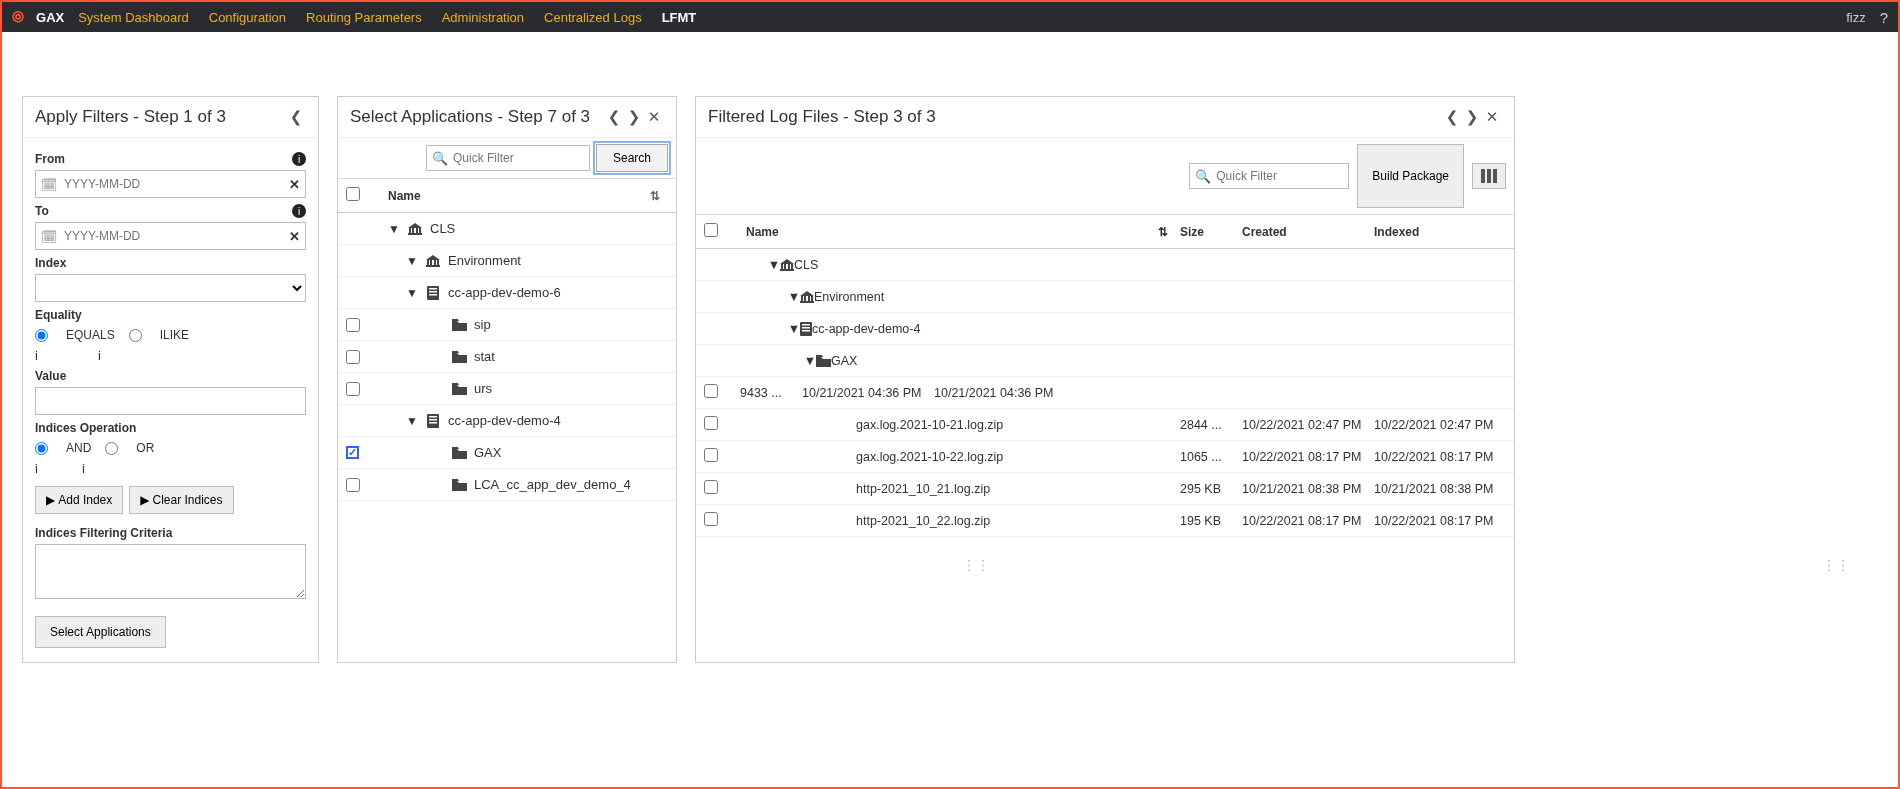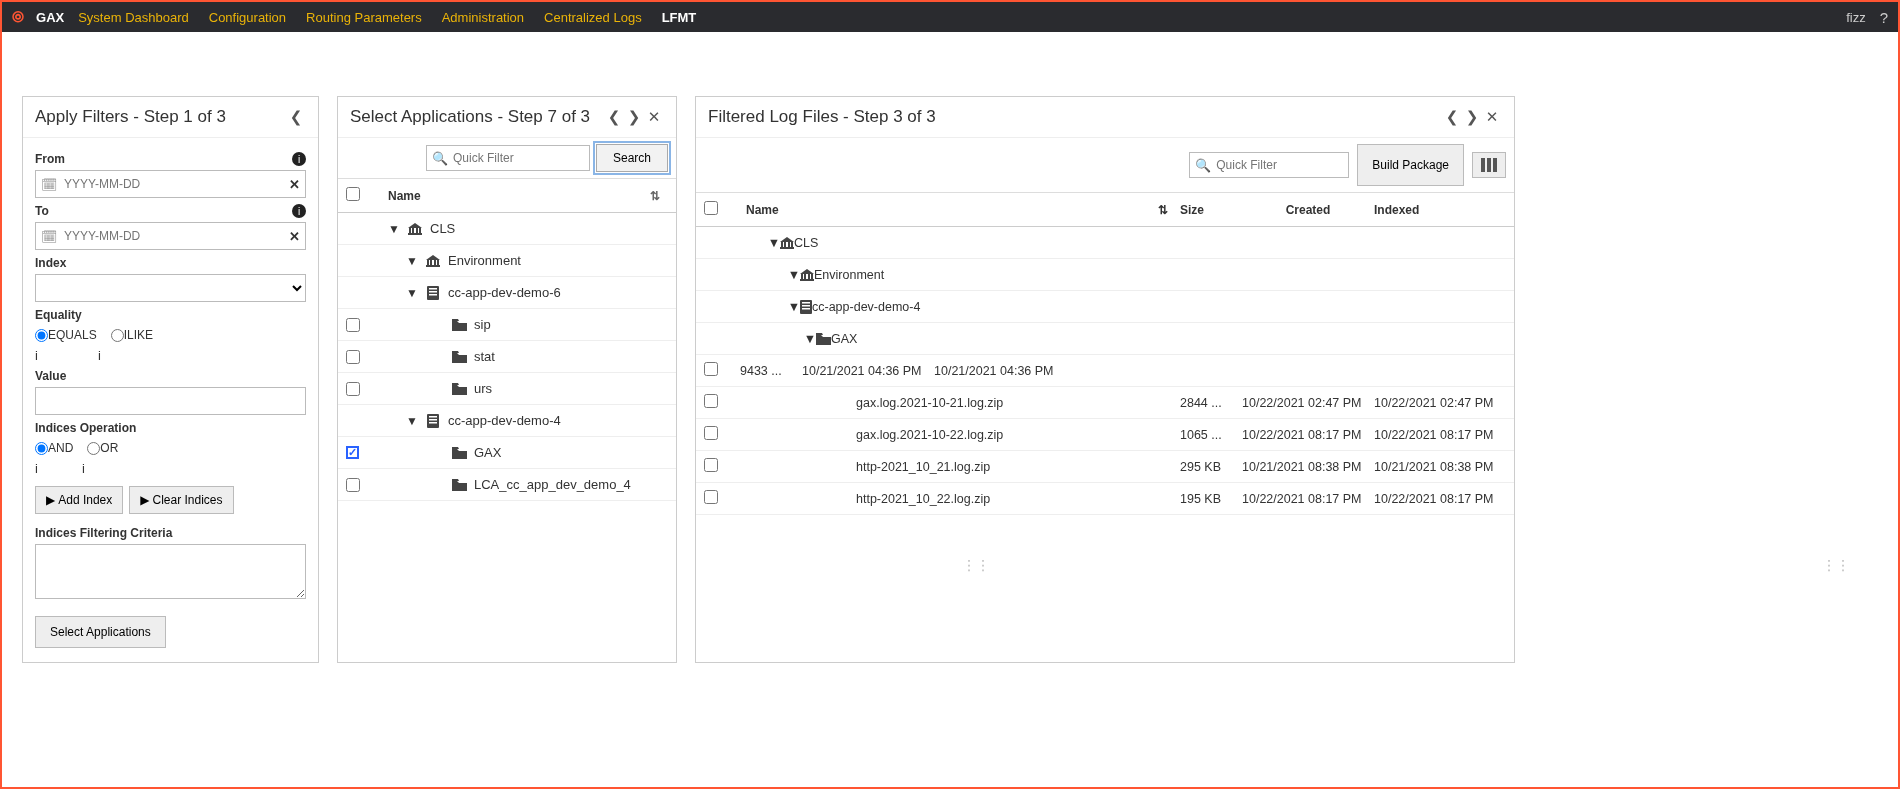--- a/index.html
+++ b/index.html
@@ -32,21 +32,21 @@
 .p1-body { padding: 8px 12px 14px; }
 .fld-label-row { display: flex; align-items: center; margin-top: 6px; }
 .fld-label-row .lbl { font-weight: bold; font-size: 12px; flex: 1; }
 .fld-label-row .info { width: 14px; height: 14px; border-radius: 50%; background: #222; color: #fff; font-size: 10px; display: inline-flex; align-items: center; justify-content: center; }
 .date-inp { position: relative; margin-top: 4px; }
 .date-inp input { width: 100%; border: 1px solid #bbb; padding: 6px 26px 6px 28px; font-size: 12px; color: #999; }
 .date-inp .cal { position: absolute; left: 6px; top: 50%; transform: translateY(-50%); color: #888; }
 .date-inp .clr { position: absolute; right: 6px; top: 50%; transform: translateY(-50%); color: #333; font-weight: bold; cursor: pointer; }
 .sel { width: 100%; border: 1px solid #bbb; padding: 5px 6px; margin-top: 4px; background: #fff; font-size: 12px; }
 .radio-row { display: flex; align-items: center; gap: 14px; margin-top: 6px; }
-.radio-item { display: flex; align-items: center; gap: 0; font-size: 12px; }
+.radio-item { display: flex; align-items: center; gap: 18px; font-size: 12px; }
 .info-row { display: flex; gap: 60px; margin-top: 6px; }
 .txt-inp { width: 100%; border: 1px solid #bbb; padding: 6px; margin-top: 4px; font-size: 12px; }
 .btn { background: #eee; border: 1px solid #bbb; padding: 6px 10px; font-size: 12px; cursor: pointer; display: inline-flex; align-items: center; gap: 3px; }
 .btn-row { display: flex; gap: 6px; margin-top: 10px; }
 .textarea { width: 100%; border: 1px solid #bbb; height: 55px; margin-top: 4px; resize: both; }
 
 
 .p2-toolbar { padding: 6px 8px; display: flex; justify-content: flex-end; gap: 6px; align-items: center; border-bottom: 1px solid #ddd; }
 .searchbox { position: relative; width: 164px; }
 .searchbox input { width: 100%; border: 1px solid #bbb; padding: 5px 6px 5px 26px; font-size: 12px; }
@@ -63,27 +63,27 @@
 .trow { display: flex; align-items: center; border-bottom: 1px solid #eee; font-size: 13px; min-height: 32px; padding: 2px 8px; }
 .trow .chkcol { width: 36px; display: flex; align-items: center; }
 .trow .arr { color: #333; cursor: pointer; font-size: 12px; margin-right: 6px; }
 .trow .ico { width: 18px; display: inline-flex; align-items: center; justify-content: center; margin-right: 6px; color: #444; }
 .trow .rname { flex: 1; }
 .checked-box { width: 13px; height: 13px; border: 2px solid #2962ff; display: inline-flex; align-items: center; justify-content: center; }
 .checked-box.chk::after { content: "✓"; color: #2962ff; font-size: 11px; font-weight: bold; }
 
 
 .p3-toolbar { padding: 6px 8px; display: flex; justify-content: flex-end; gap: 8px; align-items: center; border-bottom: 1px solid #ddd; }
-.btn-tool { background: #eee; border: 1px solid #bbb; padding: 13px 14px; font-size: 12px; cursor: pointer; }
+.btn-tool { background: #eee; border: 1px solid #bbb; padding: 24px 14px; font-size: 12px; cursor: pointer; }
 .btn-icon { background: #eee; border: 1px solid #bbb; padding: 5px 8px; cursor: pointer; }
 .p3-head { display: flex; align-items: center; border-bottom: 1px solid #ccc; font-weight: bold; font-size: 12px; padding: 8px 8px; }
 .p3-head .chkcol { width: 36px; }
 .p3-head .namecol { flex: 1; padding-left: 6px; }
 .p3-head .sizecol { width: 62px; }
-.p3-head .createdcol { width: 132px; text-align: center; }
+.p3-head .createdcol { width: 132px; }
 .p3-head .indexedcol { width: 132px; }
 
 .p3row { display: flex; align-items: center; border-bottom: 1px solid #eee; font-size: 12.5px; min-height: 32px; padding: 2px 8px; }
 .p3row .chkcol { width: 36px; }
 .p3row .namecol { flex: 1; display: flex; align-items: center; }
 .p3row .sizecol { width: 62px; }
 .p3row .createdcol { width: 132px; }
 .p3row .indexedcol { width: 132px; }
 
 .drag-handle { position: absolute; color: #bbb; font-size: 14px; cursor: move; }

